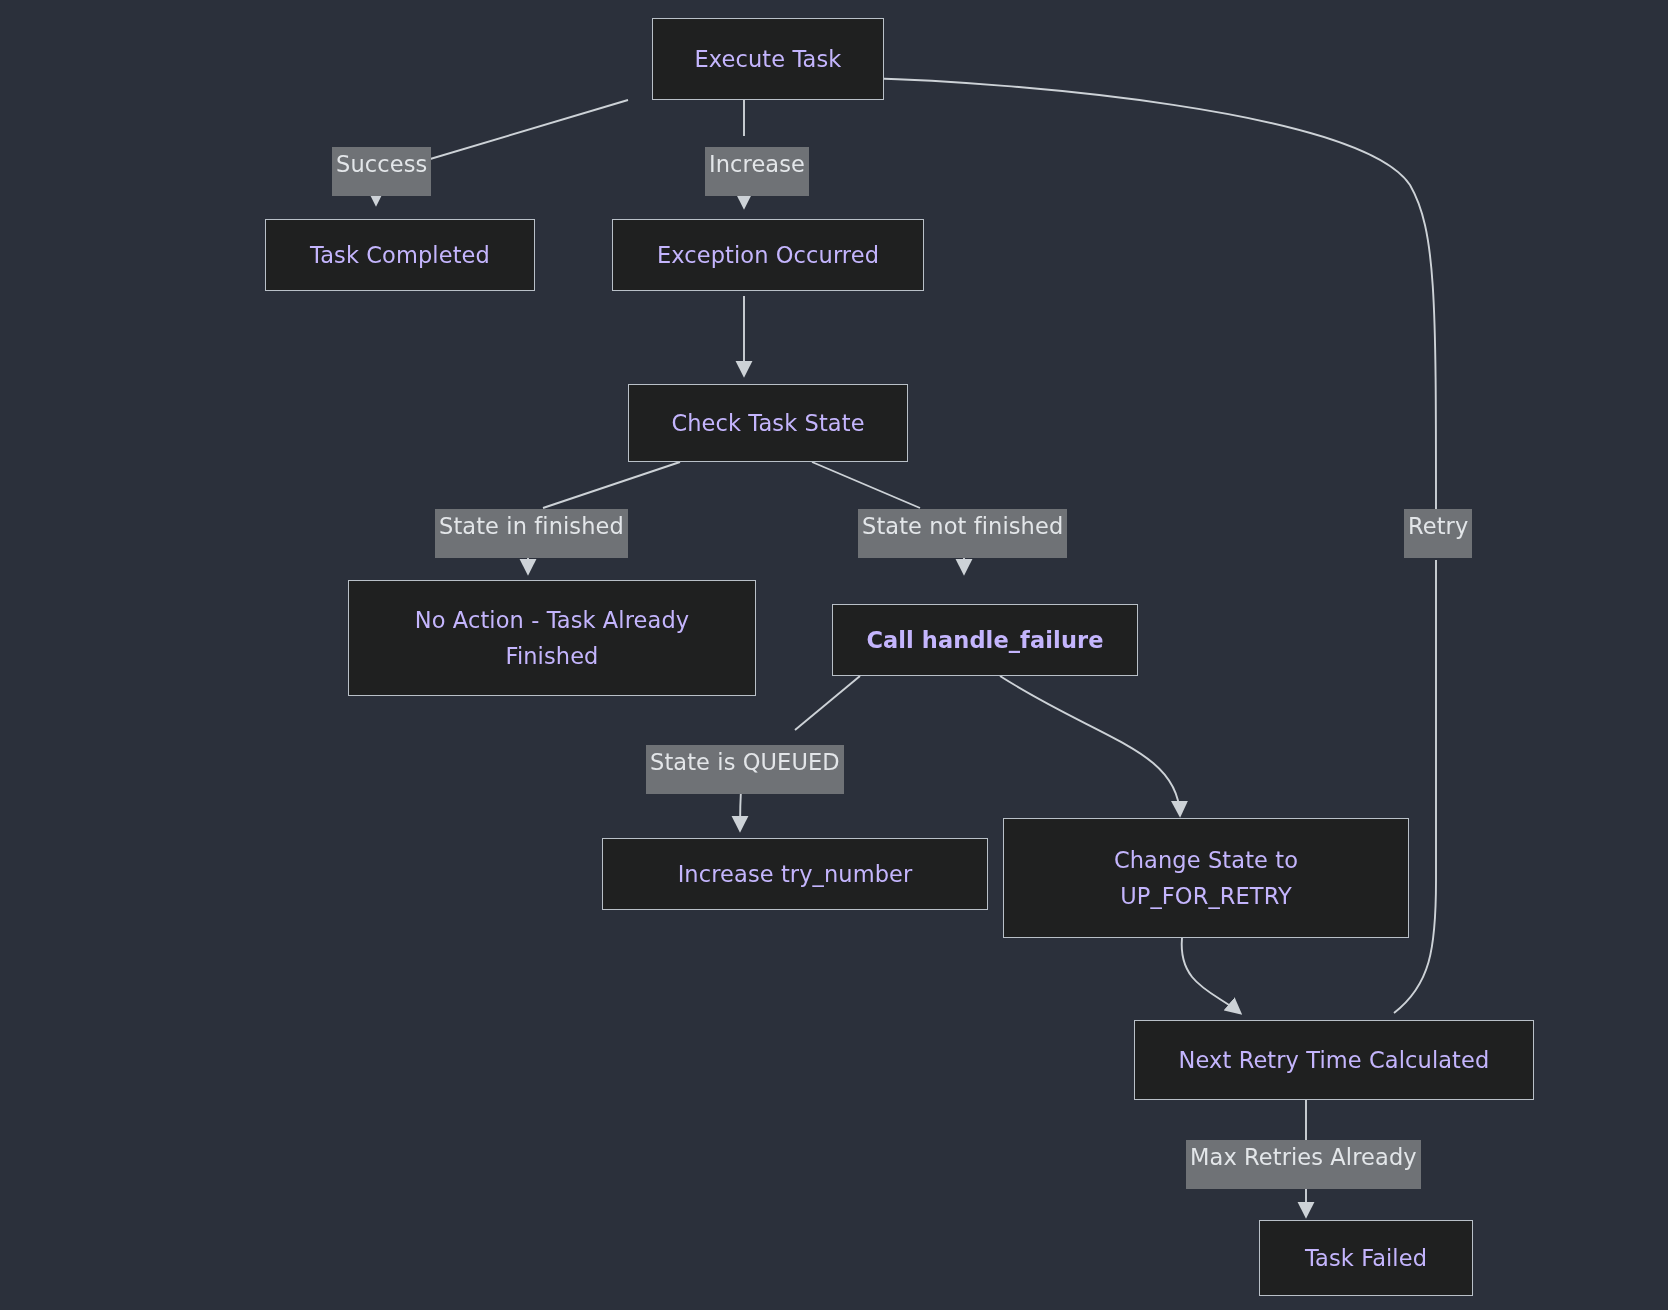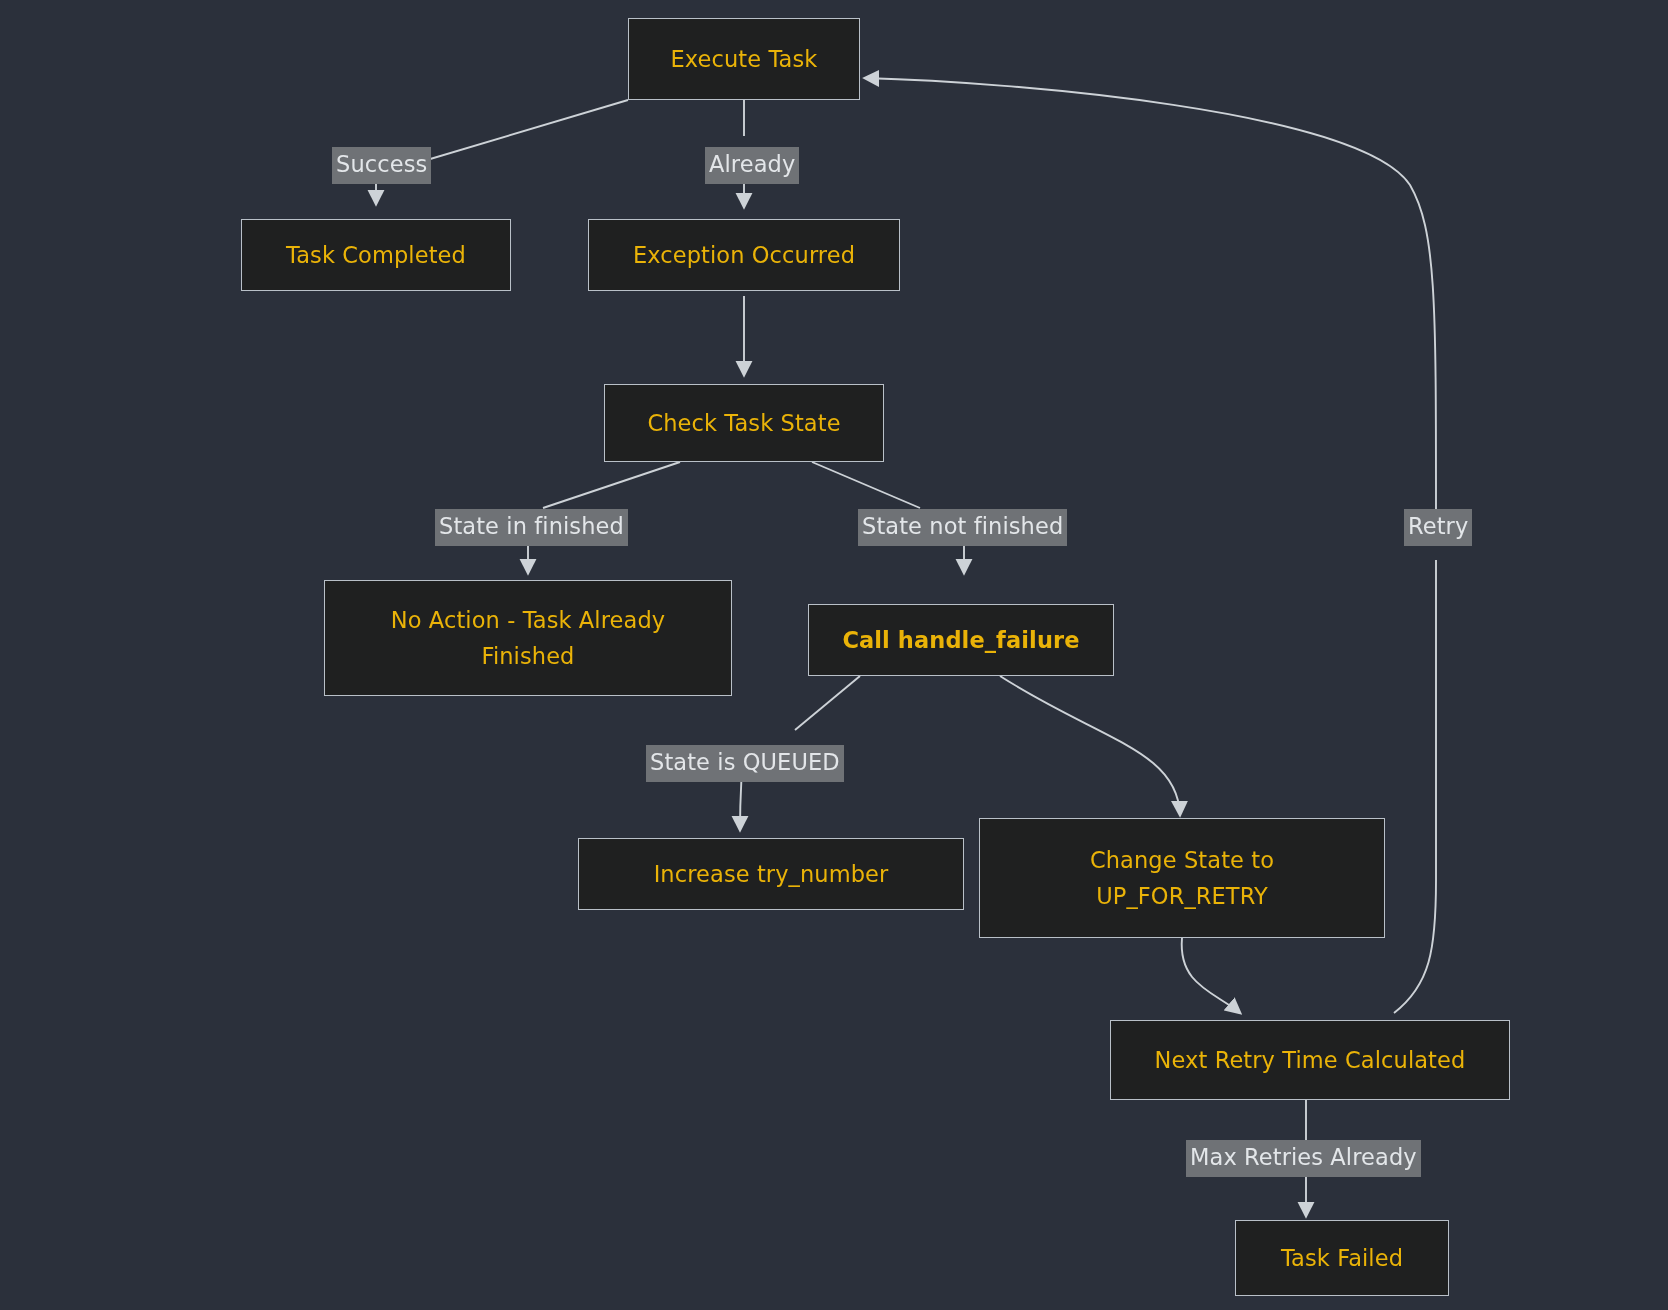--- a/index.html
+++ b/index.html
@@ -20,40 +20,41 @@
     left: 0; top: 0;
     width: 1668px;
     height: 1310px;
     pointer-events: none;
   }
   .node {
     position: absolute;
     box-sizing: border-box;
     background: #1f2020;
     border: 1.6px solid #b9c0c8;
-    color: #eab308;
+    color: #c4b5fd;
     display: flex;
     align-items: center;
     justify-content: center;
     text-align: center;
     font-size: 22.5px;
     line-height: 1.62;
     letter-spacing: 0.1px;
     white-space: pre-line;
     padding: 4px 10px;
+    margin-left: 24px;
   }
   .edge-label {
     position: absolute;
     box-sizing: border-box;
     background: #6f7276;
     color: #e3e6e9;
     font-size: 22.5px;
     line-height: 1.0;
     letter-spacing: 0.1px;
-    padding: 6px 4px 8px 4px;
+    padding: 6px 4px 20px 4px;
     white-space: nowrap;
     text-align: center;
   }
 </style>
 </head>
 <body>
 
 <div id="diagram-root">
 
   <svg id="edge-layer" viewBox="0 0 1668 1310" xmlns="http://www.w3.org/2000/svg">
@@ -133,21 +134,21 @@
 
   <div class="node" style="left:1235px; top:1220px; width:214px; height:76px;">
     <span>Task Failed</span>
   </div>
 
   <div class="edge-label" style="left:332px; top:147px;">
     <span>Success</span>
   </div>
 
   <div class="edge-label" style="left:705px; top:147px;">
-    <span>Already</span>
+    <span>Increase</span>
   </div>
 
   <div class="edge-label" style="left:435px; top:509px;">
     <span>State in finished</span>
   </div>
 
   <div class="edge-label" style="left:858px; top:509px;">
     <span>State not finished</span>
   </div>
 

